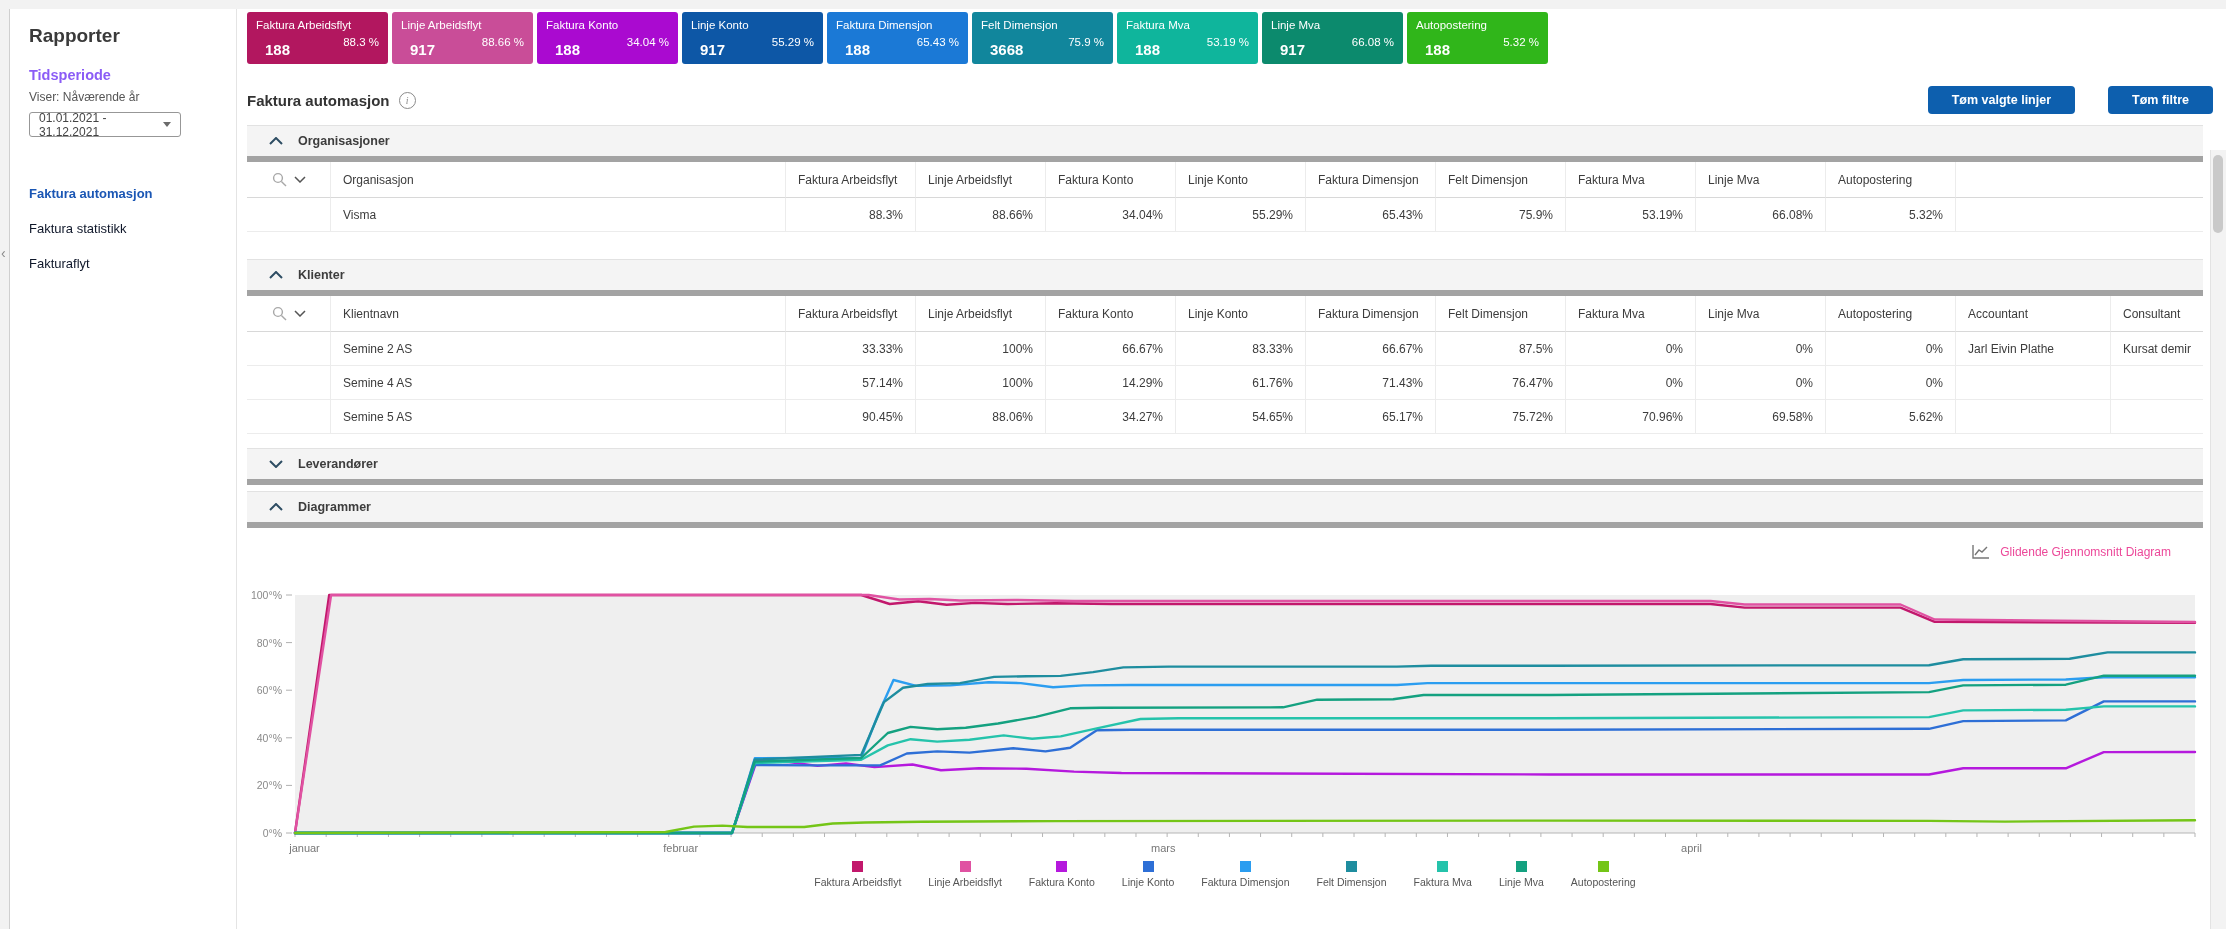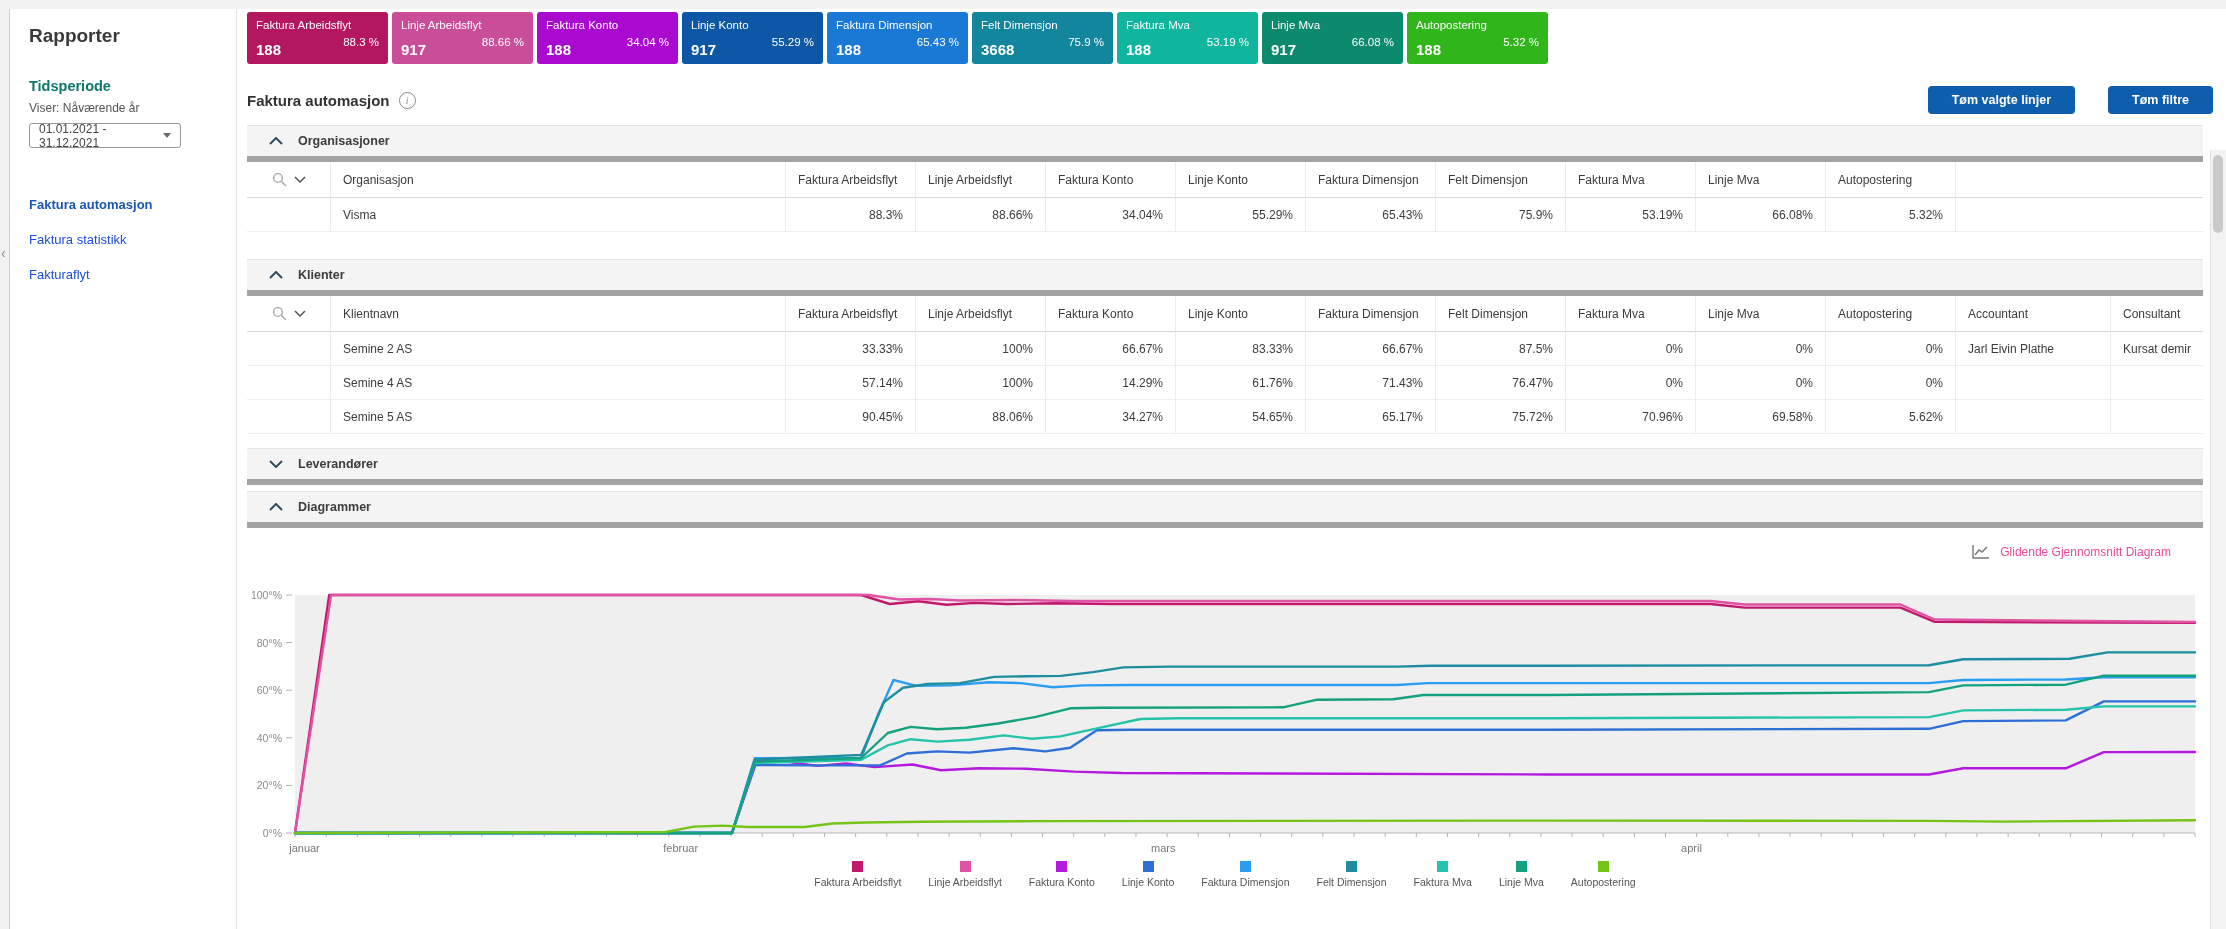--- a/index.html
+++ b/index.html
@@ -6,36 +6,36 @@
   .app{position:relative;width:2226px;height:929px;background:#fff;overflow:hidden;
        font-family:"Liberation Sans",sans-serif;color:#333;}
   .topband{position:absolute;top:0;left:0;right:0;height:9px;background:#f2f2f2;z-index:5;}
   .gutter{position:absolute;left:0;top:0;bottom:0;width:9px;background:#f2f2f2;border-right:1px solid #cfcfcf;z-index:4;}
   .collapse-handle{position:absolute;left:1px;top:246px;z-index:6;color:#8a8a8a;font-size:14px;line-height:14px;cursor:pointer;}
 
   
   .sidebar{position:absolute;left:10px;top:9px;bottom:0;width:227px;background:#fff;
            border-right:1px solid #e4e4e4;box-sizing:border-box;padding:16px 0 0 19px;}
   .sb-title{font-size:19px;font-weight:700;color:#3a3a3a;}
-  .sb-h2{font-size:14.5px;font-weight:700;color:#0f766e;margin-top:31px;}
+  .sb-h2{font-size:14.5px;font-weight:700;color:#8b5cf6;margin-top:20px;}
   .sb-viser{font-size:12px;color:#555;margin-top:7px;}
   .sb-select{margin-top:8px;width:152px;height:25px;border:1px solid #979797;border-radius:3px;
              display:flex;align-items:center;box-sizing:border-box;padding:0 9px;cursor:pointer;background:#fff;}
   .sb-select .val{font-size:12px;color:#444;flex:1;}
   .caret-down{width:0;height:0;border-left:4px solid transparent;border-right:4px solid transparent;border-top:5px solid #6b6b6b;}
   .sb-nav{margin-top:49px;display:flex;flex-direction:column;gap:20px;}
-  .sb-nav a{font-size:13px;color:#1d4ed8;text-decoration:none;cursor:pointer;}
+  .sb-nav a{font-size:13px;color:#0f172a;text-decoration:none;cursor:pointer;}
   .sb-nav a.active{color:#1a56b4;font-weight:700;}
 
   
   .main{position:absolute;left:237px;top:9px;right:0;bottom:0;background:#fff;}
   .cards{display:flex;gap:4px;margin:3px 0 0 10px;}
   .card{width:141px;height:52px;border-radius:3px;position:relative;color:#fff;flex:none;cursor:pointer;}
   .card .t{position:absolute;top:7px;left:9px;font-size:11.5px;white-space:nowrap;}
-  .card .v{position:absolute;bottom:6px;left:9px;font-size:15px;font-weight:700;}
+  .card .v{position:absolute;bottom:6px;left:18px;font-size:15px;font-weight:700;}
   .card .p{position:absolute;bottom:16px;right:9px;font-size:11.5px;}
 
   .header-row{display:flex;align-items:center;margin:21px 13px 10px 10px;height:30px;}
   .page-title{font-size:15px;font-weight:700;color:#333;}
   .info-icon{width:15px;height:15px;border:1px solid #8a8a8a;border-radius:50%;color:#8a8a8a;
              font-size:10px;display:flex;align-items:center;justify-content:center;margin-left:9px;
              font-family:"Liberation Serif",serif;font-style:italic;cursor:pointer;}
   .hdr-buttons{margin-left:auto;display:flex;gap:33px;justify-content:center;}
   .btn{background:#0d5fae;color:#fff;border:none;border-radius:4px;height:28px;padding:0 24px;
        font-size:12.5px;font-weight:700;font-family:inherit;cursor:pointer;}

